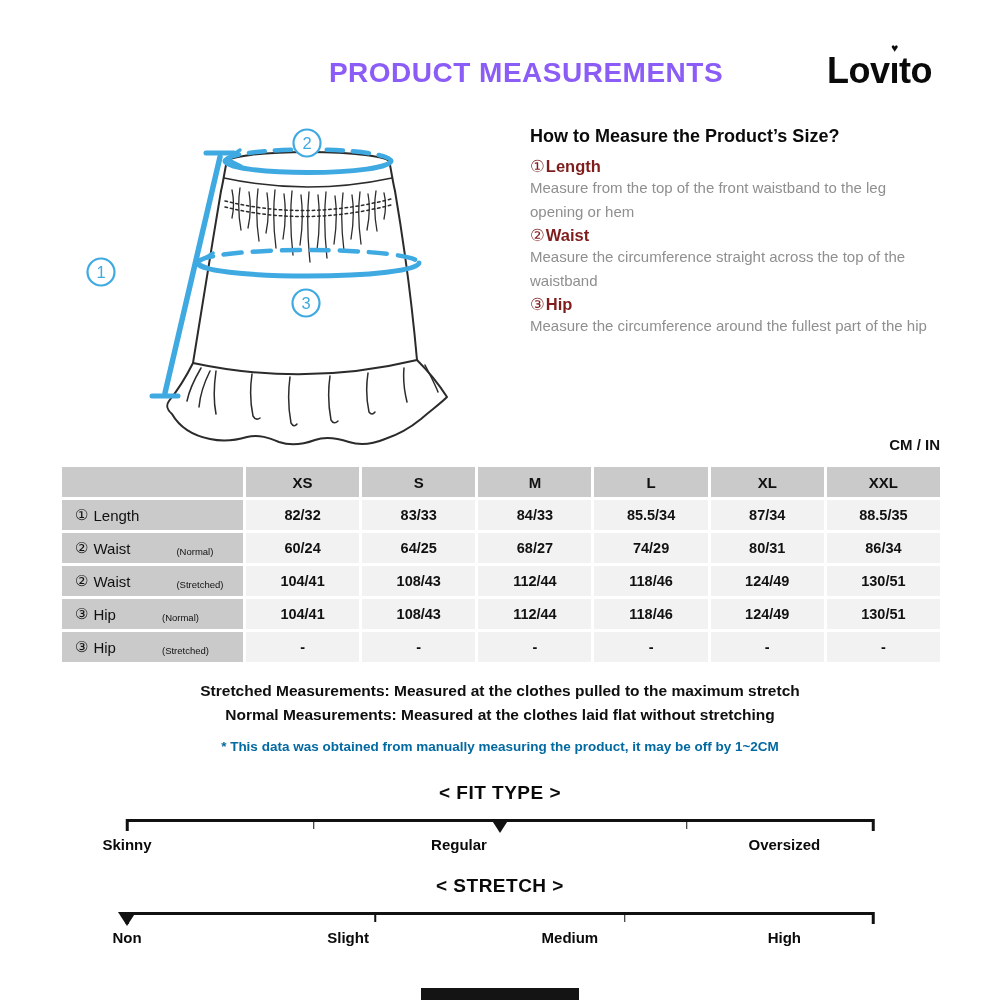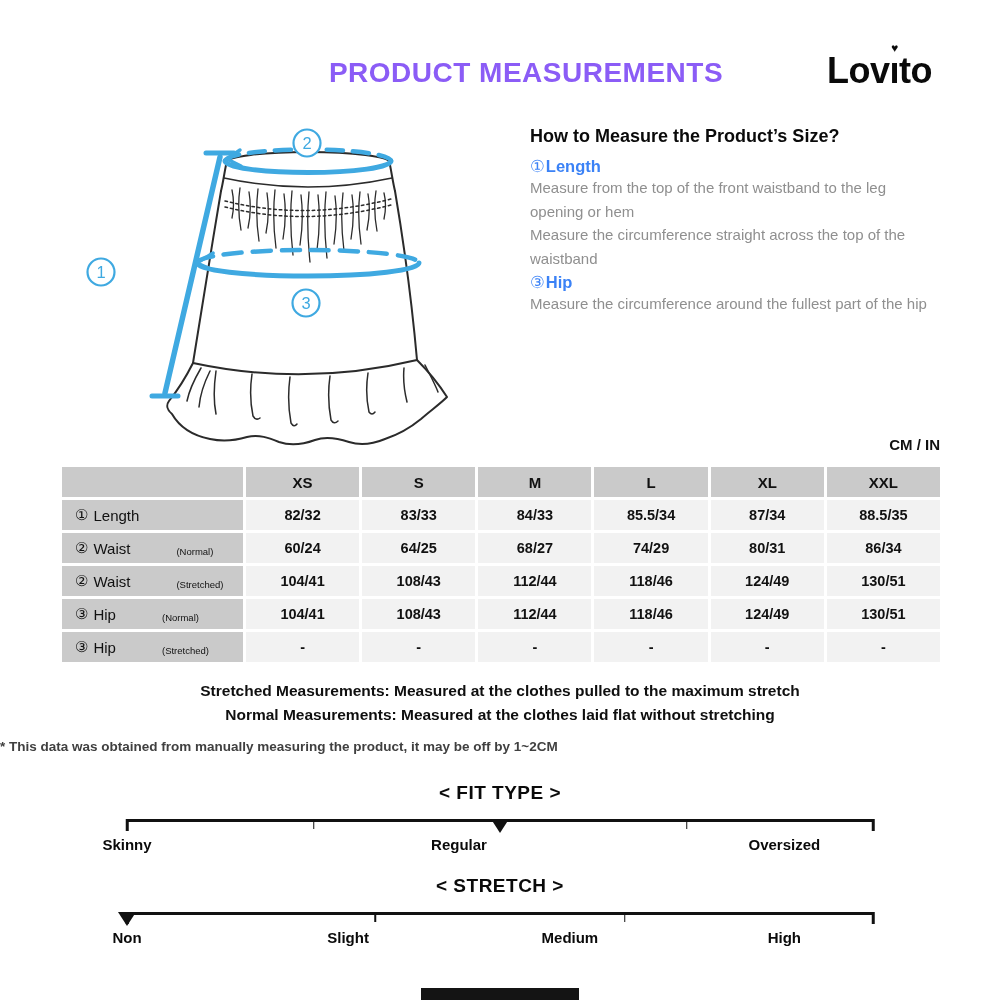--- a/index.html
+++ b/index.html
@@ -15,42 +15,42 @@
   .logo {
     position:absolute; top:50px; right:68px;
     font-size:36px; font-weight:800; letter-spacing:-.5px; color:#0a0a0a;
   }
   .logo-i { position:relative; display:inline-block; }
   .logo-i .heart { position:absolute; left:50%; transform:translateX(-50%); top:-9px; font-size:12px; }
   .skirt-svg { position:absolute; left:70px; top:118px; }
 
   .howto { position:absolute; left:530px; top:126px; width:400px; }
   .howto h2 { margin:0 0 10px 0; font-size:18px; font-weight:700; color:#0a0a0a; }
-  .ht-term { font-size:16.5px; font-weight:700; margin-top:3px; color:#3b82f6; }
+  .ht-term { font-size:16.5px; font-weight:700; margin-top:3px; color:#7f1d1d; }
   .ht-term .num { font-weight:400; margin-right:1px; }
   .ht-desc { font-size:15px; color:#8f8f8f; line-height:23.5px; }
 
   .units { position:absolute; top:436px; right:60px; font-size:15px; font-weight:700; }
 
   .size-table {
     position:absolute; left:62px; top:467px; width:878px;
     display:grid; grid-template-columns:181px repeat(6,1fr); gap:3px;
   }
   .cell { height:30px; display:flex; align-items:center; justify-content:center; }
   .cell.corner, .cell.hdr, .cell.rowlabel { background:#cacaca; }
   .cell.hdr { font-weight:700; font-size:15px; }
   .cell.rowlabel { justify-content:flex-start; padding-left:13px; font-size:15px; }
   .rowlabel .rnum { margin-right:5px; font-size:15px; }
   .rowlabel .rsub { font-size:9.5px; position:relative; top:3px;padding-left:46px; }
   .cell.val { background:#f2f2f2; font-weight:700; font-size:14.5px; }
 
   .notes { position:absolute; top:679px; left:0; width:100%; text-align:center;
            font-size:15.5px; font-weight:700; line-height:24px; color:#0f0f0f; }
-  .disclaimer { position:absolute; top:739px; left:0; width:100%; 
-                font-size:13.5px; font-weight:700; color:#404040; }
+  .disclaimer { position:absolute; top:739px; left:0; width:100%; text-align:center;
+                font-size:13.5px; font-weight:700; color:#0369a1; }
 
   .scale-title { position:absolute; left:0; width:100%; text-align:center;
                  font-size:19px; font-weight:800; letter-spacing:.5px; color:#0a0a0a; }
   .scale-track { position:absolute; left:127px; width:746px; height:16px; }
   .scale-line { position:absolute; top:0; left:0; right:0; height:2.5px; background:#111; }
   .tick { position:absolute; top:0; background:#111; transform:translateX(-50%); }
   .tick.end { width:2.5px; height:12px; }
   .tick.mid { width:1.5px; height:10px; }
   .marker { position:absolute; top:0; width:0; height:0; transform:translateX(-50%);
             border-left:9px solid transparent; border-right:9px solid transparent;
@@ -104,20 +104,21 @@
     <text x="306" y="309" fill="#3FA9E1" stroke="none">3</text>
   </g>
 </svg>
 
 <div class="howto">
   <h2>How to Measure the Product’s Size?</h2>
 
   <div class="ht-term"><span class="num">①</span><span>Length</span></div>
   <div class="ht-desc">Measure from the top of the front waistband to the leg opening or hem</div>
 
+  <div class="ht-term"><span class="num">②</span><span>Waist</span></div>
   <div class="ht-desc">Measure the circumference straight across the top of the waistband</div>
 
   <div class="ht-term"><span class="num">③</span><span>Hip</span></div>
   <div class="ht-desc">Measure the circumference around the fullest part of the hip</div>
 </div>
 
 <div class="units">CM / IN</div>
 
 <div class="size-table">
     <div class="cell corner"></div>

